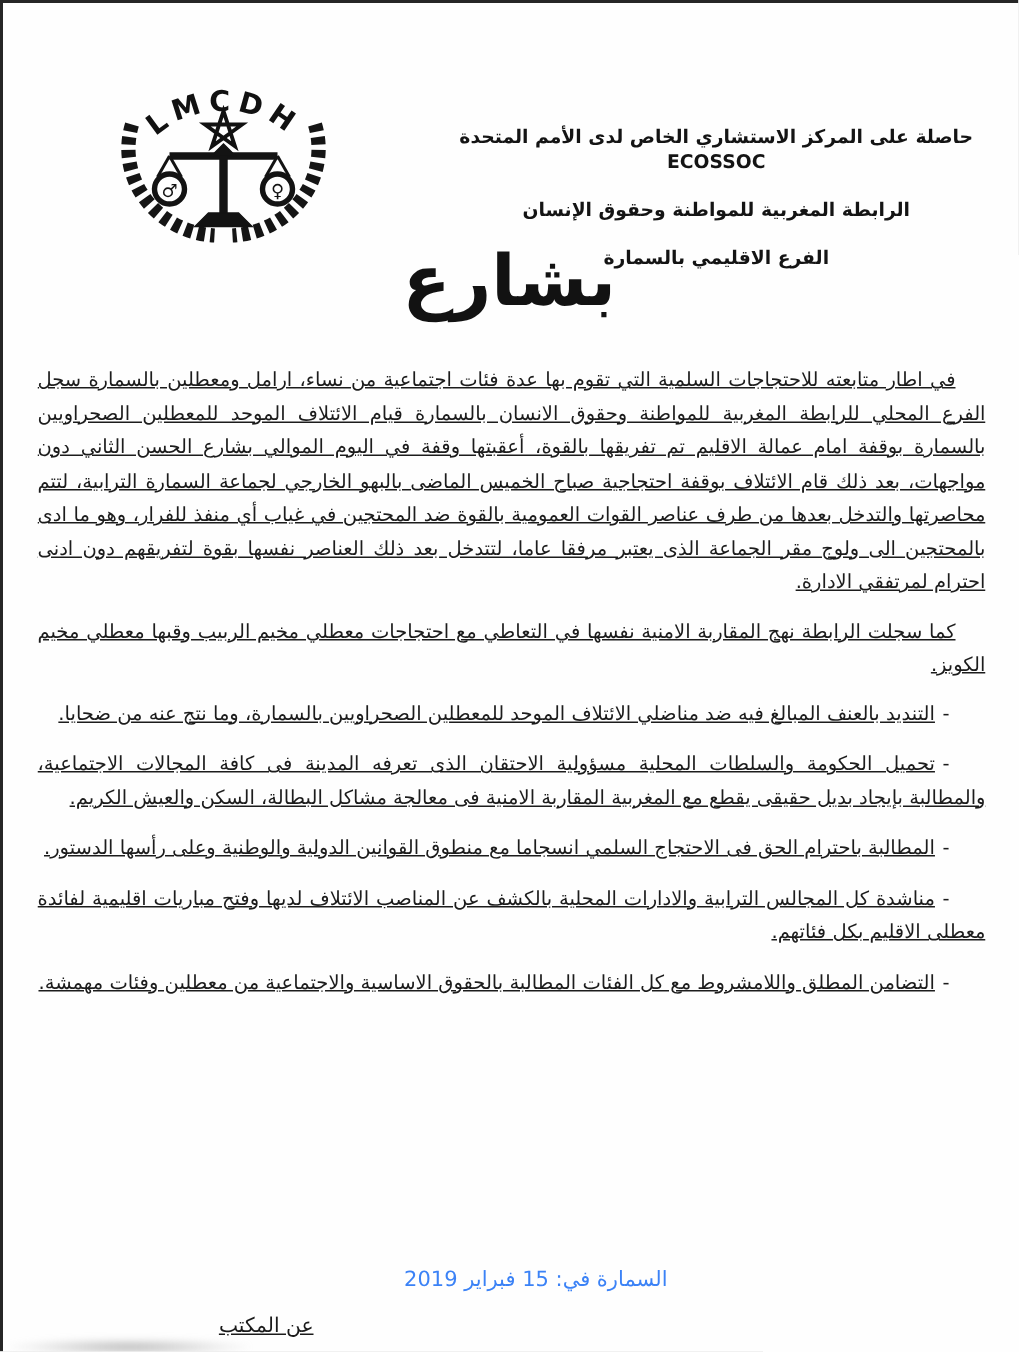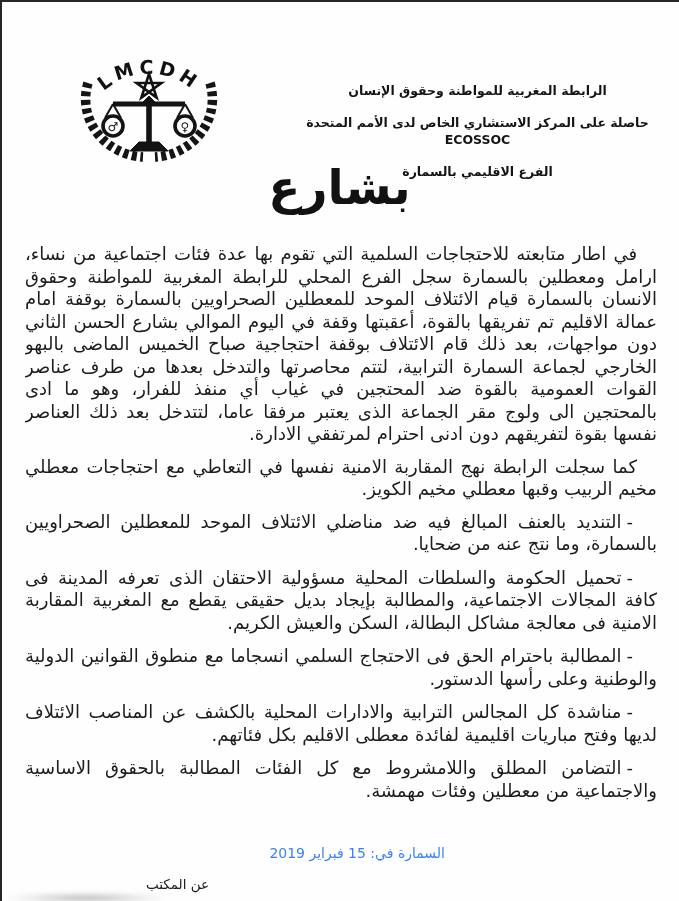--- a/index.html
+++ b/index.html
@@ -21,33 +21,33 @@
     position:absolute;left:288px;right:12px;top:82px;
     direction:rtl;text-align:center;font-weight:bold;font-size:12.5px;line-height:17px;color:#141414;
   }
   .org-header .hline{margin-bottom:15px;}
   .statement-title{
     position:absolute;left:0;right:0;top:158px;
     text-align:center;font-weight:bold;font-size:47px;line-height:60px;color:#121212;direction:rtl;
   }
   .body-text{
     position:absolute;top:243px;left:25px;right:22px;bottom:60px;
-    direction:rtl;text-align:justify;font-size:18px;line-height:22.5px;color:#1c1c1c;overflow:hidden;
+    direction:rtl;text-align:justify;font-size:13px;line-height:22.5px;color:#1c1c1c;overflow:hidden;text-decoration:underline;
   }
   .para{text-indent:20px;margin:0 0 10px 0;}
   .para.no-indent{text-indent:18px;margin-bottom:12px;}
   .bullet{text-indent:12px;margin:0 0 11px 0;}
   .bullet .marker{display:inline-block;margin-left:5px;}
   .date-line{
     position:absolute;top:845px;right:234px;
     direction:rtl;font-size:14px;color:#3b82f6;white-space:nowrap;
   }
   .signature{
     position:absolute;top:876px;right:470px;
-    direction:rtl;font-size:13.5px;color:#1a1a1a;white-space:nowrap;
+    direction:rtl;font-size:13.5px;color:#1a1a1a;white-space:nowrap;text-decoration:underline;
   }
 </style>
 </head>
 <body>
 
 <div class="page">
   <div class="edge-top"></div>
   <div class="edge-left"></div>
 
   <svg class="logo" width="162" height="116" viewBox="0 0 162 116">
@@ -72,22 +72,22 @@
       <circle cx="45" cy="80" r="10" fill="none" stroke-width="3.6"></circle>
       <line x1="117" y1="58" x2="109" y2="72" stroke-width="2"></line>
       <line x1="117" y1="58" x2="125" y2="72" stroke-width="2"></line>
       <circle cx="117" cy="80" r="10" fill="none" stroke-width="3.6"></circle>
       <text x="45" y="85" text-anchor="middle" font-size="12" stroke="none" fill="#131313">♂</text>
       <text x="117" y="85" text-anchor="middle" font-size="12" stroke="none" fill="#131313">♀</text>
     </g>
   </svg>
 
   <div class="org-header">
+    <div class="hline">حاصلة على المركز الاستشاري الخاص لدى الأمم المتحدة ECOSSOC</div>
     <div class="hline">الرابطة المغربية للمواطنة وحقوق الإنسان</div>
-    <div class="hline">حاصلة على المركز الاستشاري الخاص لدى الأمم المتحدة ECOSSOC</div>
     <div class="hline">الفرع الاقليمي بالسمارة</div>
   </div>
 
   <div class="statement-title">بشارع</div>
 
   <div class="body-text">
     <p class="para">في اطار متابعته للاحتجاجات السلمية التي تقوم بها عدة فئات اجتماعية من نساء، ارامل ومعطلين بالسمارة سجل الفرع المحلي للرابطة المغربية للمواطنة وحقوق الانسان بالسمارة قيام الائتلاف الموحد للمعطلين الصحراويين بالسمارة بوقفة امام عمالة الاقليم تم تفريقها بالقوة، أعقبتها وقفة في اليوم الموالي بشارع الحسن الثاني دون مواجهات، بعد ذلك قام الائتلاف بوقفة احتجاجية صباح الخميس الماضى بالبهو الخارجي لجماعة السمارة الترابية، لتتم محاصرتها والتدخل بعدها من طرف عناصر القوات العمومية بالقوة ضد المحتجين في غياب أي منفذ للفرار، وهو ما ادى بالمحتجين الى ولوج مقر الجماعة الذى يعتبر مرفقا عاما، لتتدخل بعد ذلك العناصر نفسها بقوة لتفريقهم دون ادنى احترام لمرتفقي الادارة.</p>
     <p class="para">كما سجلت الرابطة نهج المقاربة الامنية نفسها في التعاطي مع احتجاجات معطلي مخيم الربيب وقبها معطلي مخيم الكويز.</p>
 
     <div class="bullet">

